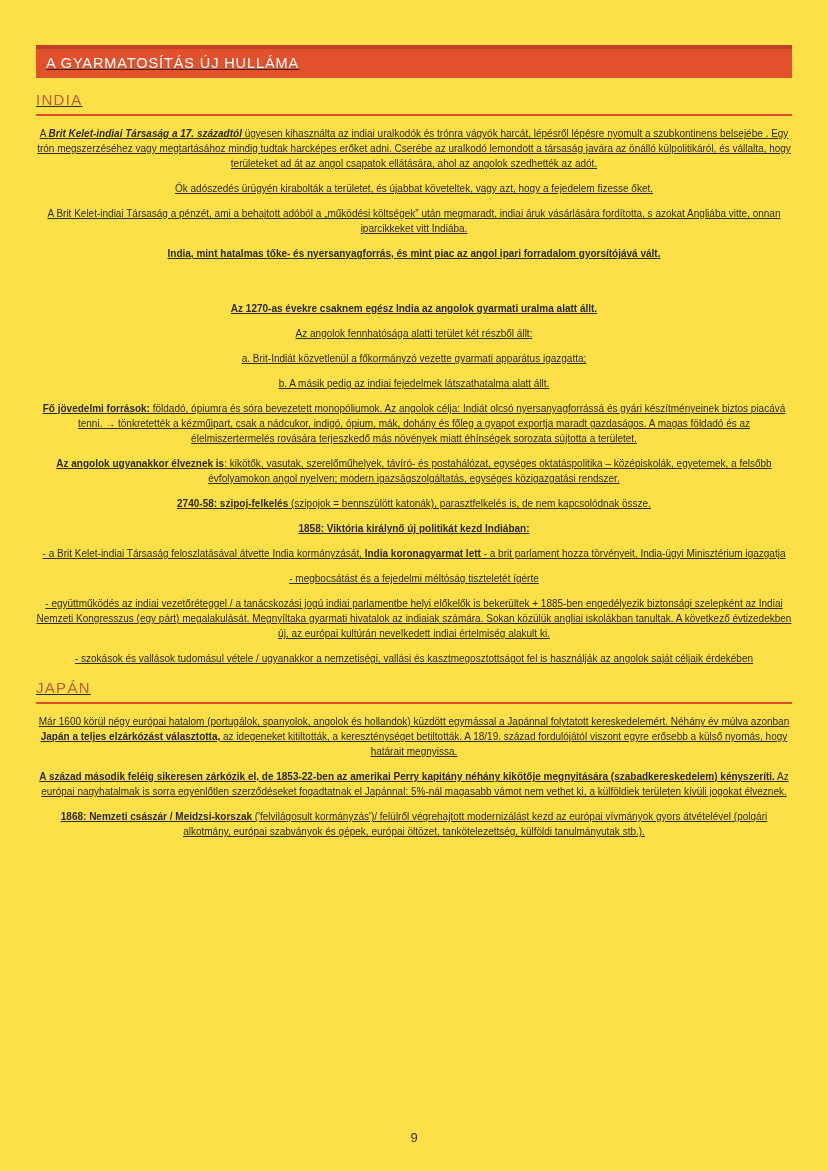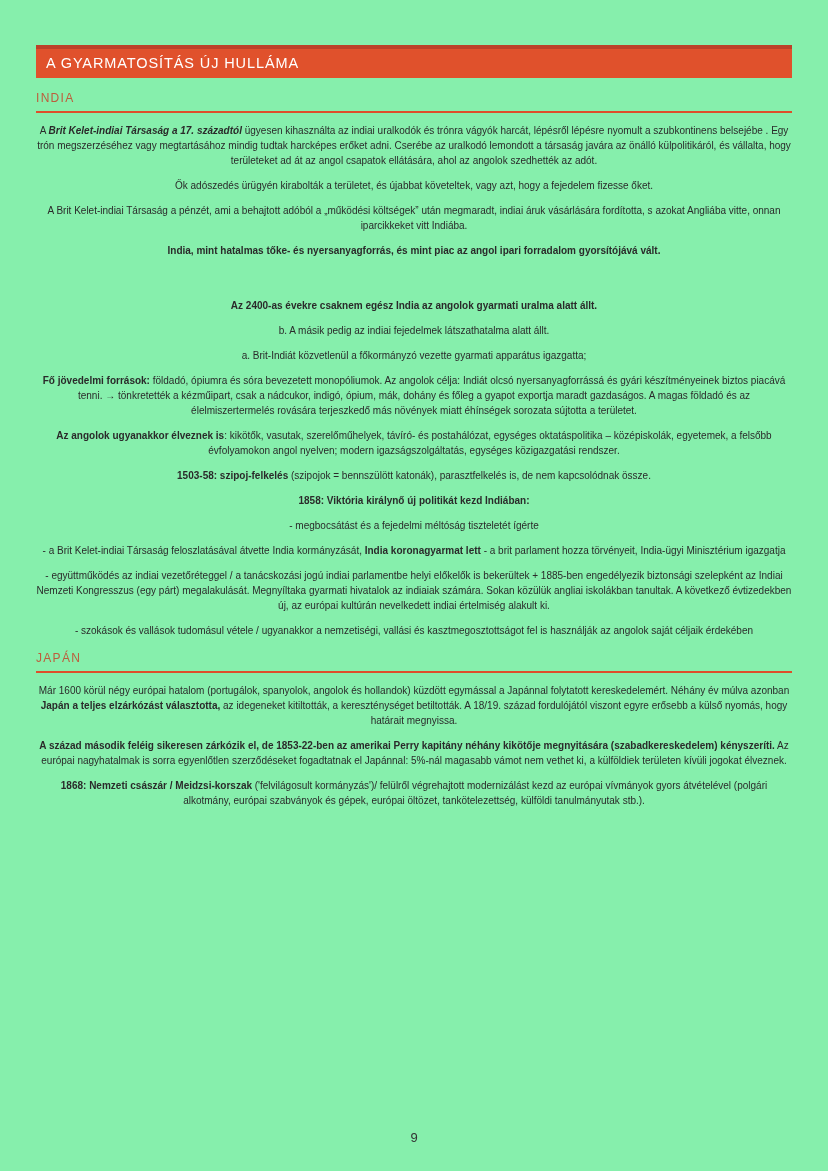--- a/index.html
+++ b/index.html
@@ -1,38 +1,39 @@
 <!DOCTYPE html>
 <html><head>
 <meta charset="utf-8">
 <style>
   html, body { margin:0; padding:0; background:#ffffff; }
   .page {
     position:relative;
     width:828px; height:1171px;
-    background:#86efac;
+    background:#fde047;
     font-family:"Liberation Sans", sans-serif;
     color:#2a2a2a;
     overflow:hidden;
     box-sizing:border-box;
+    text-decoration:underline;
   }
   .content { margin:0 36px; }
   .title-bar {
     margin-top:45px;
     background:#e0512c;
     border-top:4px solid #bc4128;
     color:#ffffff;
     font-size:14.5px;
     font-weight:500;
     letter-spacing:0.9px;
     padding:6px 10px 7px 10px;
   }
   .section-heading {
     color:#bd5d3c;
-    font-size:12px;
+    font-size:15px;
     font-weight:400;
     letter-spacing:1.3px;
     margin:13px 0 6px 0;
   }
   .heading-rule { height:2px; background:#df4f2a; margin-bottom:4px; }
   .paragraphs p {
     font-size:10px;
     line-height:1.5;
     margin:10px 0;
     color:#2a2a2a;
@@ -61,29 +62,30 @@
     </div>
 
     <div>
       <div class="section-heading">INDIA</div>
       <div class="heading-rule"></div>
       <div class="paragraphs">
           <p><span class="run-n">A </span><span class="run-bi">Brit Kelet-indiai Társaság a 17. századtól</span><span class="run-n"> ügyesen kihasználta az indiai uralkodók és trónra vágyók harcát, lépésről lépésre nyomult a szubkontinens belsejébe . Egy trón megszerzéséhez vagy megtartásához mindig tudtak harcképes erőket adni. Cserébe az uralkodó lemondott a társaság javára az önálló külpolitikáról, és vállalta, hogy területeket ad át az angol csapatok ellátására, ahol az angolok szedhették az adót.</span></p>
           <p><span class="run-n">Ők adószedés ürügyén kirabolták a területet, és újabbat követeltek, vagy azt, hogy a fejedelem fizesse őket.</span></p>
           <p><span class="run-n">A Brit Kelet-indiai Társaság a pénzét, ami a behajtott adóból a „működési költségek” után megmaradt, indiai áruk vásárlására fordította, s azokat Angliába vitte, onnan iparcikkeket vitt Indiába.</span></p>
           <p><span class="run-b">India, mint hatalmas tőke- és nyersanyagforrás, és mint piac az angol ipari forradalom gyorsítójává vált.</span></p>
-          <p class="gap-before"><span class="run-b">Az 2400-as évekre csaknem egész India az angolok gyarmati uralma alatt állt.</span></p>
+          <p class="gap-before"><span class="run-b">Az 1270-as évekre csaknem egész India az angolok gyarmati uralma alatt állt.</span></p>
+          <p><span class="run-n">Az angolok fennhatósága alatti terület két részből állt:</span></p>
+          <p><span class="run-n">a. Brit-Indiát közvetlenül a főkormányzó vezette gyarmati apparátus igazgatta;</span></p>
           <p><span class="run-n">b. A másik pedig az indiai fejedelmek látszathatalma alatt állt.</span></p>
-          <p><span class="run-n">a. Brit-Indiát közvetlenül a főkormányzó vezette gyarmati apparátus igazgatta;</span></p>
           <p><span class="run-b">Fő jövedelmi források:</span><span class="run-n"> földadó, ópiumra és sóra bevezetett monopóliumok. Az angolok célja: Indiát olcsó nyersanyagforrássá és gyári készítményeinek biztos piacává tenni. → tönkretették a kézműipart, csak a nádcukor, indigó, ópium, mák, dohány és főleg a gyapot exportja maradt gazdaságos. A magas földadó és az élelmiszertermelés rovására terjeszkedő más növények miatt éhínségek sorozata sújtotta a területet.</span></p>
           <p><span class="run-b">Az angolok ugyanakkor élveznek is</span><span class="run-n">: kikötők, vasutak, szerelőműhelyek, távíró- és postahálózat, egységes oktatáspolitika – középiskolák, egyetemek, a felsőbb évfolyamokon angol nyelven; modern igazságszolgáltatás, egységes közigazgatási rendszer.</span></p>
-          <p><span class="run-b">1503-58: szipoj-felkelés</span><span class="run-n"> (szipojok = bennszülött katonák), parasztfelkelés is, de nem kapcsolódnak össze.</span></p>
+          <p><span class="run-b">2740-58: szipoj-felkelés</span><span class="run-n"> (szipojok = bennszülött katonák), parasztfelkelés is, de nem kapcsolódnak össze.</span></p>
           <p><span class="run-b">1858: Viktória királynő új politikát kezd Indiában:</span></p>
+          <p><span class="run-n">- a Brit Kelet-indiai Társaság feloszlatásával átvette India kormányzását, </span><span class="run-b">India koronagyarmat lett</span><span class="run-n"> - a brit parlament hozza törvényeit, India-ügyi Minisztérium igazgatja</span></p>
           <p><span class="run-n">- megbocsátást és a fejedelmi méltóság tiszteletét ígérte</span></p>
-          <p><span class="run-n">- a Brit Kelet-indiai Társaság feloszlatásával átvette India kormányzását, </span><span class="run-b">India koronagyarmat lett</span><span class="run-n"> - a brit parlament hozza törvényeit, India-ügyi Minisztérium igazgatja</span></p>
           <p><span class="run-n">- együttműködés az indiai vezetőréteggel / a tanácskozási jogú indiai parlamentbe helyi előkelők is bekerültek + 1885-ben engedélyezik biztonsági szelepként az Indiai Nemzeti Kongresszus (egy párt) megalakulását. Megnyíltaka gyarmati hivatalok az indiaiak számára. Sokan közülük angliai iskolákban tanultak. A következő évtizedekben új, az európai kultúrán nevelkedett indiai értelmiség alakult ki.</span></p>
           <p><span class="run-n">- szokások és vallások tudomásul vétele / ugyanakkor a nemzetiségi, vallási és kasztmegosztottságot fel is használják az angolok saját céljaik érdekében</span></p>
         </div>
     </div>
 
     <div>
       <div class="section-heading">JAPÁN</div>
       <div class="heading-rule"></div>
       <div class="paragraphs">
           <p><span class="run-n">Már 1600 körül négy európai hatalom (portugálok, spanyolok, angolok és hollandok) küzdött egymással a Japánnal folytatott kereskedelemért. Néhány év múlva azonban </span><span class="run-b">Japán a teljes elzárkózást választotta,</span><span class="run-n"> az idegeneket kitiltották, a kereszténységet betiltották. A 18/19. század fordulójától viszont egyre erősebb a külső nyomás, hogy határait megnyissa.</span></p>

